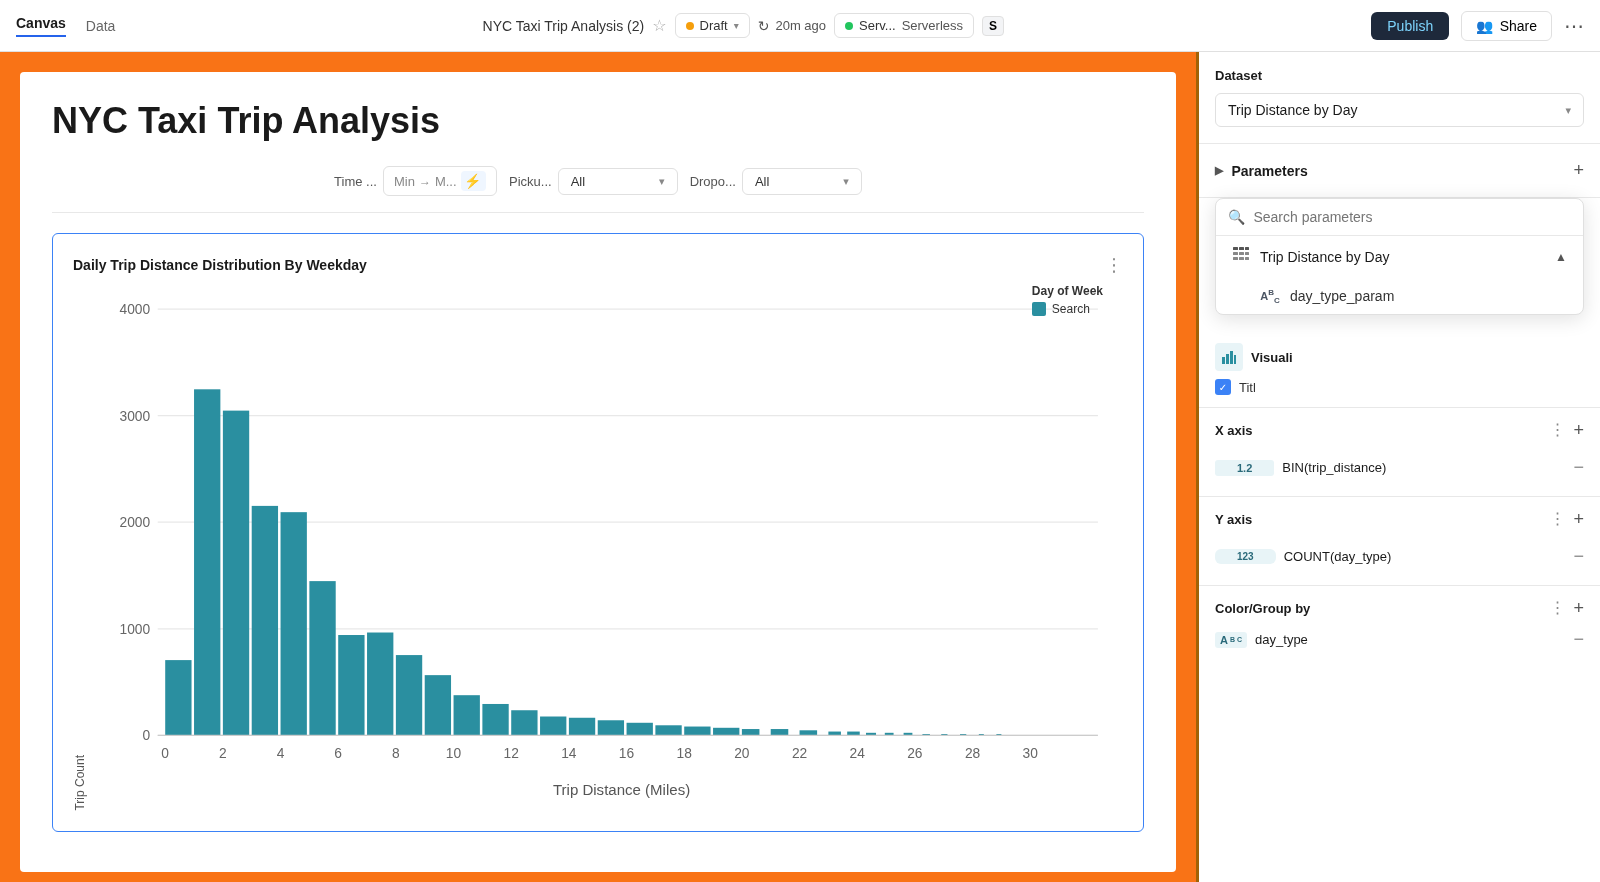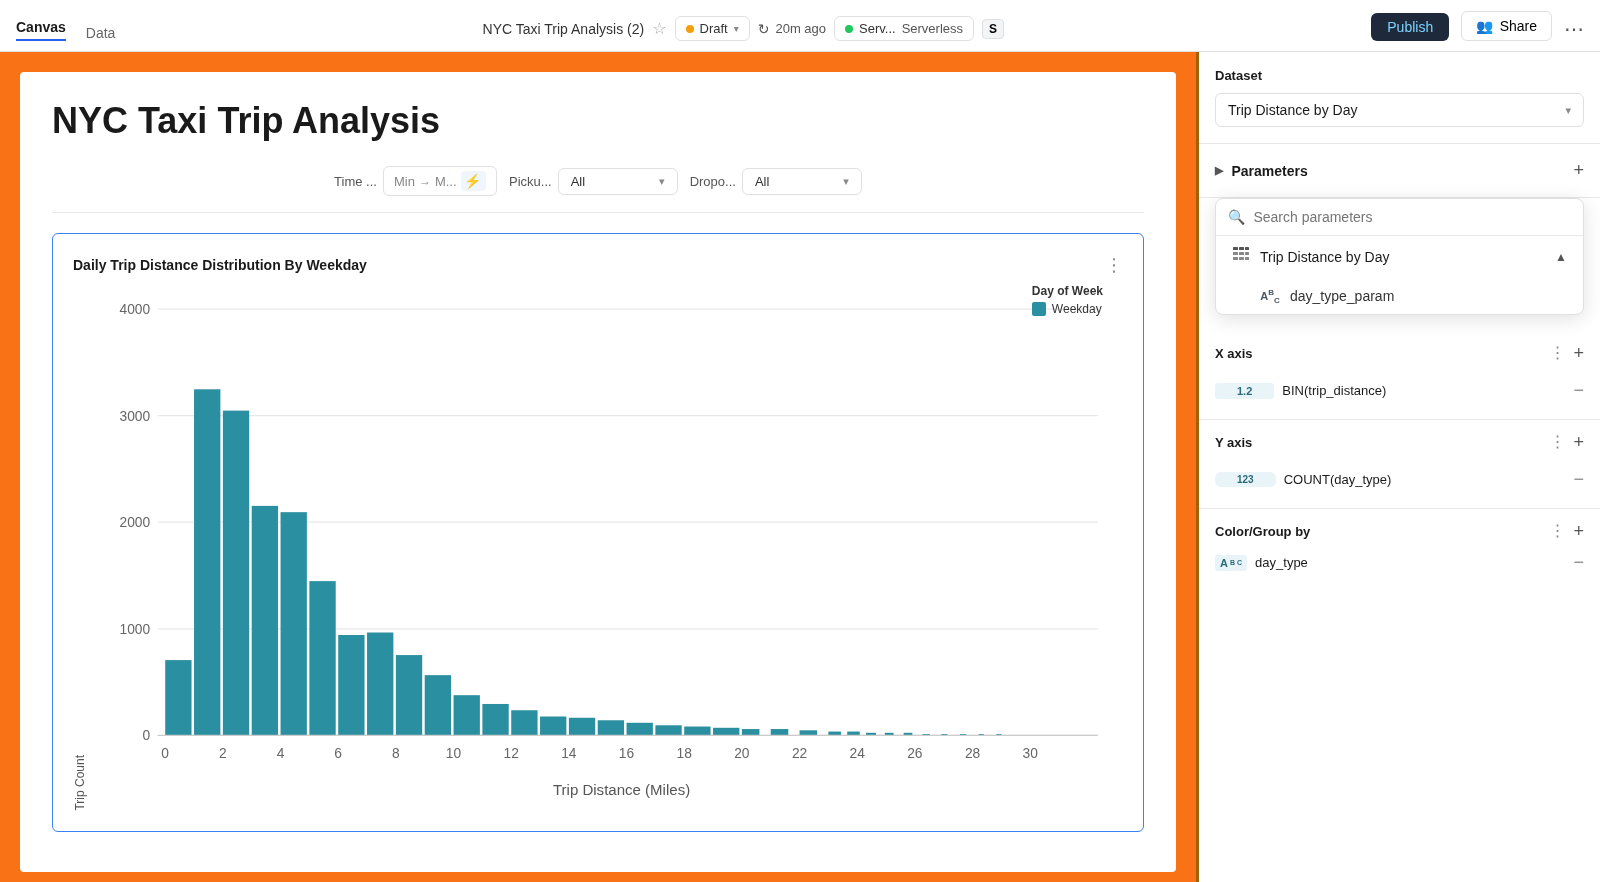--- a/index.html
+++ b/index.html
@@ -1,20 +1,20 @@
 <!DOCTYPE html>
 <html><head>
   <meta charset="utf-8">
   <style>
     * { box-sizing: border-box; margin: 0; padding: 0; }
     body { font-family: -apple-system, BlinkMacSystemFont, 'Segoe UI', sans-serif; background: #f5f5f5; overflow: hidden; }
 
     
     .topbar {
-      display: flex; align-items: flex-end; background: #fff;
+      display: flex; align-items: center; background: #fff;
       border-bottom: 1px solid #e0e0e0; height: 52px; padding: 10px 16px; gap: 12px;
     }
     .tab-canvas { font-weight: 700; font-size: 14px; color: #1a1a1a; border-bottom: 2px solid #2563eb; padding-bottom: 4px; cursor: pointer; }
     .tab-data { font-size: 14px; color: #666; cursor: pointer; margin-left: 8px; }
     .title-center { flex: 1; display: flex; align-items: center; justify-content: center; gap: 8px; font-size: 14px; color: #333; }
     .star-icon { color: #aaa; font-size: 16px; cursor: pointer; }
     .draft-btn {
       display: flex; align-items: center; gap: 6px; background: #fff; border: 1px solid #e0e0e0;
       border-radius: 6px; padding: 4px 10px; font-size: 13px; cursor: pointer;
     }
@@ -212,21 +212,21 @@
           <span class="chart-dots">⋮</span>
         </div>
         <div class="chart-body">
           <div class="y-axis-label">Trip Count</div>
           <div class="chart-inner">
 
             <div class="chart-legend">
               <div class="legend-title">Day of Week</div>
               <div class="legend-item">
                 <div class="legend-color"></div>
-                <span>Weekday</span>
+                <span>Search</span>
               </div>
             </div>
 
             <svg class="svg-chart" viewBox="0 0 820 420" style="display:block;">
 
               <line x1="50" y1="20" x2="800" y2="20" stroke="#e8e8e8" stroke-width="1"></line>
               <line x1="50" y1="105" x2="800" y2="105" stroke="#e8e8e8" stroke-width="1"></line>
               <line x1="50" y1="190" x2="800" y2="190" stroke="#e8e8e8" stroke-width="1"></line>
               <line x1="50" y1="275" x2="800" y2="275" stroke="#e8e8e8" stroke-width="1"></line>
               <line x1="50" y1="360" x2="800" y2="360" stroke="#e8e8e8" stroke-width="1"></line>
@@ -359,20 +359,39 @@
         <span class="dropdown-item-chevron">▲</span>
       </div>
       <div class="sub-item">
         <div class="sub-item-icon">
           <span style="font-size:11px;font-weight:700;color:#4b5563;">A<sup style="font-size:8px;">B</sup><sub style="font-size:8px;">C</sub></span>
         </div>
         <span class="sub-item-label">day_type_param</span>
       </div>
     </div>
 
+    <div class="viz-section">
+      <div class="viz-row">
+        <div class="viz-icon">
+          <svg width="16" height="16" viewBox="0 0 16 16" fill="none">
+            <rect x="1" y="8" width="3" height="7" fill="#2a8fa0"></rect>
+            <rect x="5" y="5" width="3" height="10" fill="#2a8fa0"></rect>
+            <rect x="9" y="2" width="3" height="13" fill="#2a8fa0"></rect>
+            <rect x="13" y="6" width="2" height="9" fill="#2a8fa0"></rect>
+          </svg>
+        </div>
+        <span class="viz-label">Visuali</span>
+      </div>
+      <div class="checkbox-row">
+        <div class="checkbox">
+          <span class="checkmark">✓</span>
+        </div>
+        <span class="title-label">Titl</span>
+      </div>
+    </div>
 
     <div class="axis-section">
       <div class="axis-header">
         <span class="axis-title">X axis</span>
         <div class="axis-actions">
           <span class="axis-more">⋮</span>
           <span class="axis-plus">+</span>
         </div>
       </div>
       <div class="axis-item">

